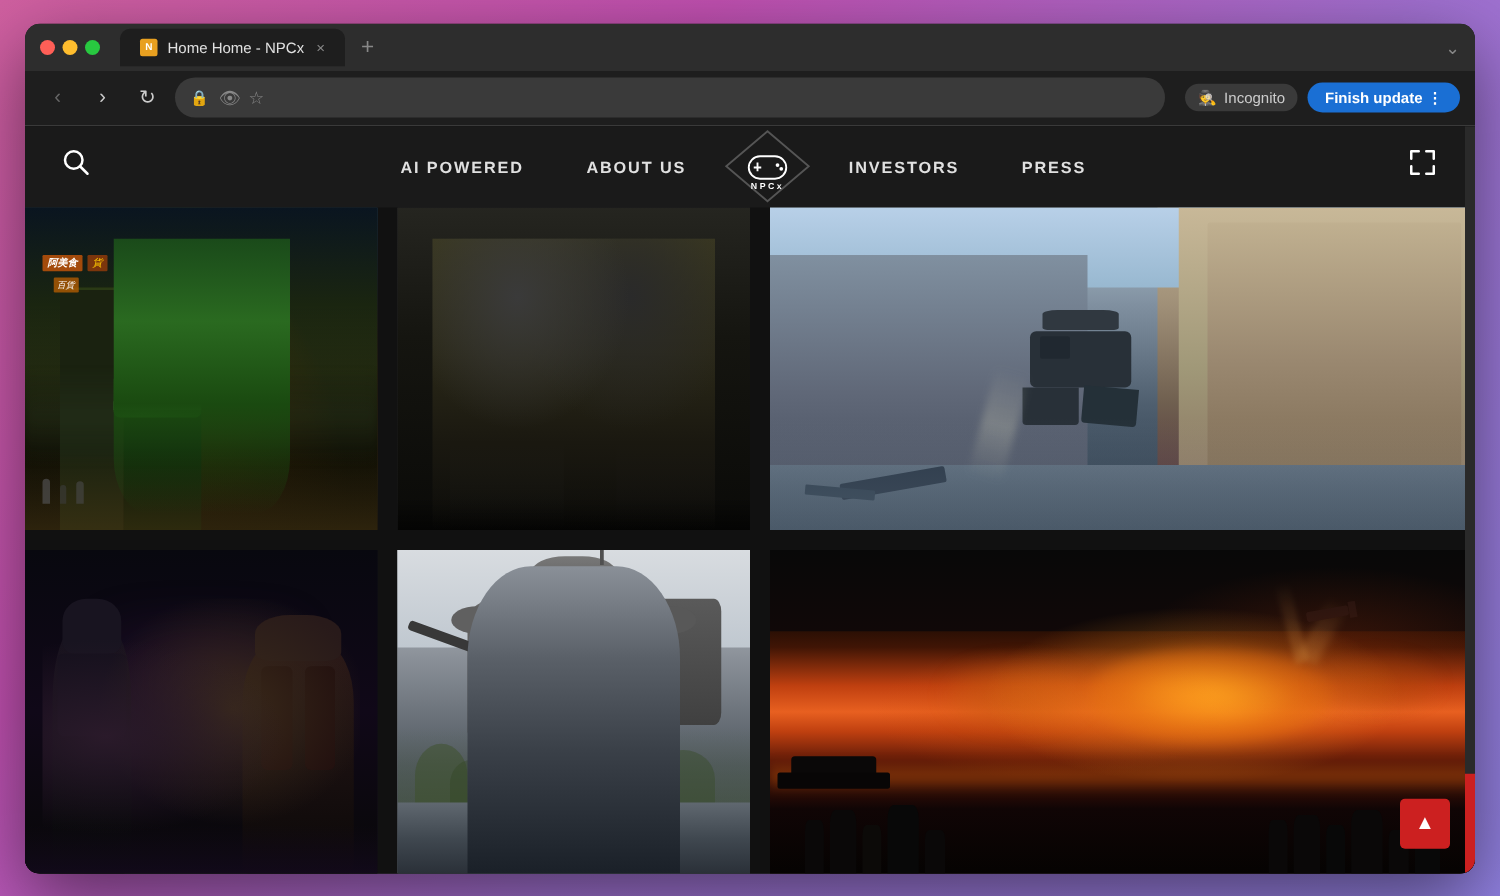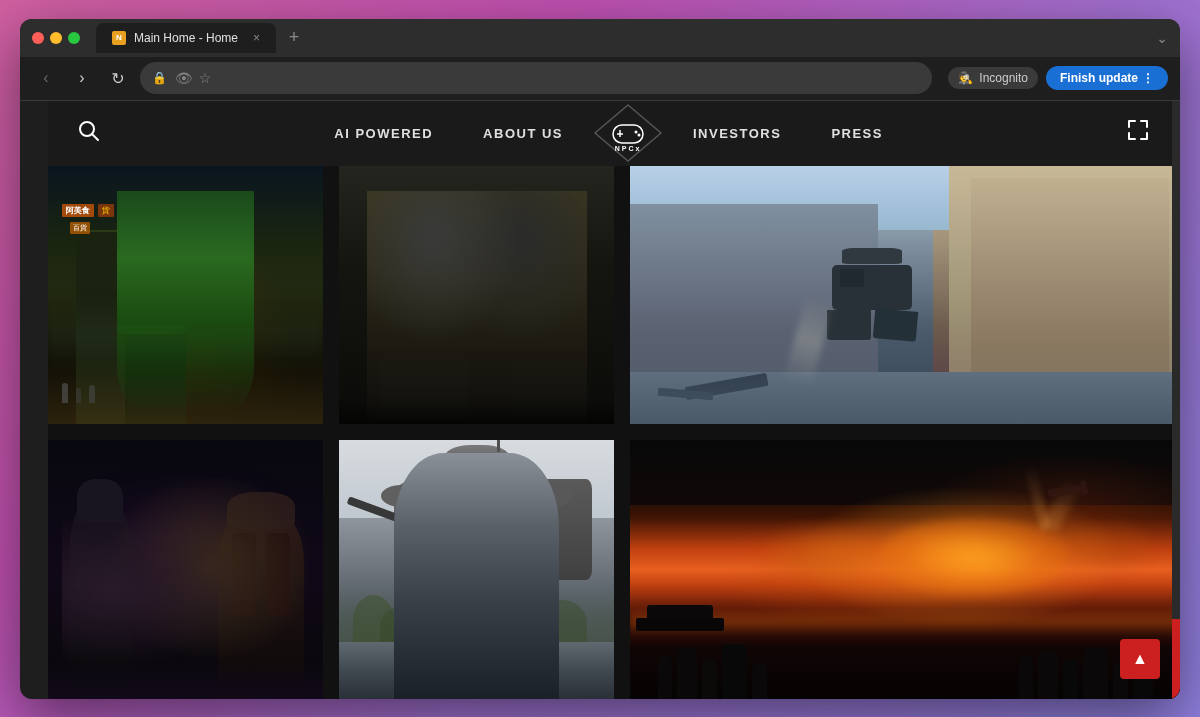--- a/index.html
+++ b/index.html
@@ -260,20 +260,21 @@
     }
 
     
     .image-grid {
       flex: 1;
       display: grid;
       grid-template-columns: 1fr 1fr 2fr;
       grid-template-rows: 1fr 1fr;
       gap: 16px;
       overflow: hidden;
+      font-style: italic;
     }
 
     .grid-cell {
       overflow: hidden;
       position: relative;
     }
 
     
     .cell-cyberpunk {
       background: linear-gradient(180deg, #1a2a3a 0%, #2a1a0a 40%, #3a2a1a 100%);
@@ -473,40 +474,39 @@
       height: 80px;
       background: #cc2020;
     }
 
     .website-wrapper {
       position: relative;
       flex: 1;
       display: flex;
       flex-direction: column;
       overflow: hidden;
-      margin-left: 28px;
     }
   </style>
 </head>
 <body>
 
 <div class="browser-window">
 
   <div class="title-bar">
     <div class="traffic-lights">
       <div class="traffic-light tl-red"></div>
       <div class="traffic-light tl-yellow"></div>
       <div class="traffic-light tl-green"></div>
     </div>
     <div class="tab-bar">
       <div class="tab-active">
         <div class="tab-favicon">
           <span>N</span>
         </div>
-        <span class="tab-title">Main Home - Home</span>
+        <span class="tab-title">Home Home - NPCx</span>
         <span class="tab-close">×</span>
       </div>
       <div class="tab-new">+</div>
       <span class="tab-chevron">⌄</span>
     </div>
   </div>
 
   <div class="address-bar">
     <div class="nav-btn">‹</div>
     <div class="nav-btn active">›</div>

